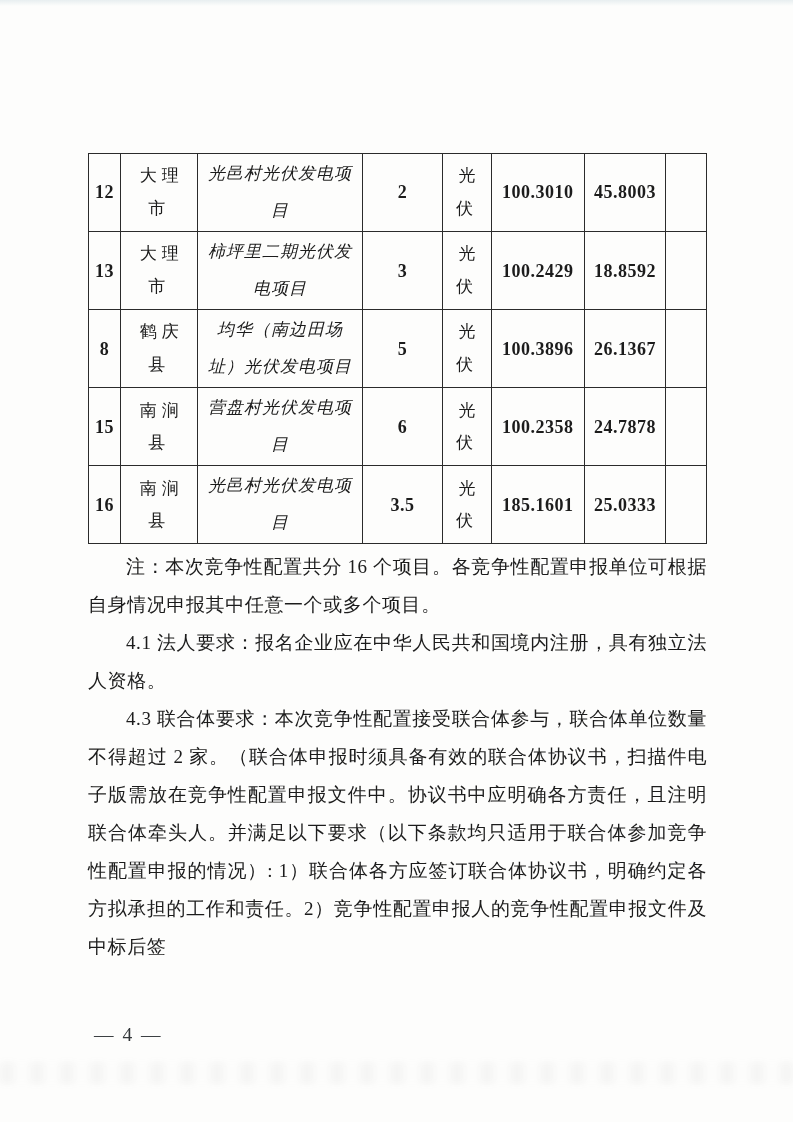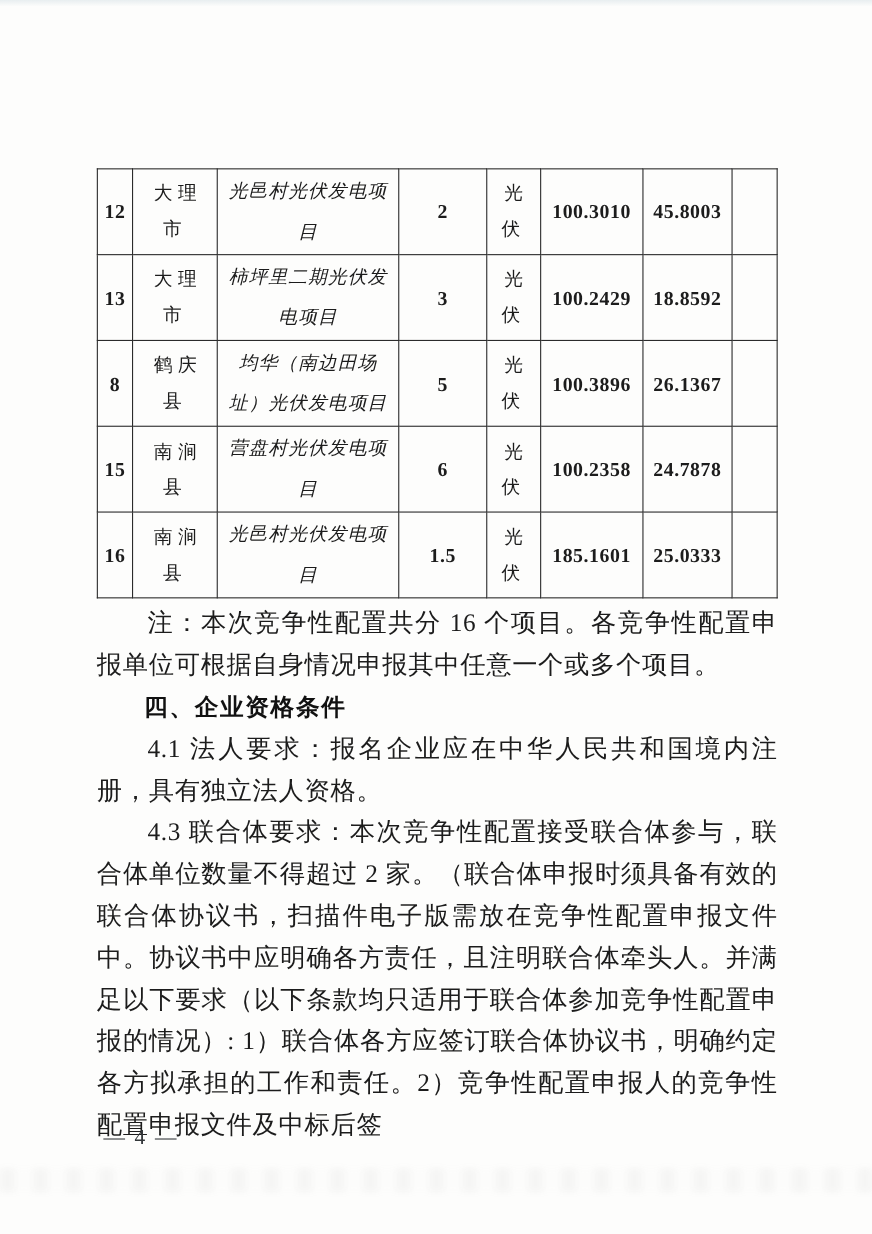--- a/index.html
+++ b/index.html
@@ -77,21 +77,21 @@
   tr.row-h44 { height: 44px; }
   tr.row-h72 { height: 72px; }
   tr.row-h78 { height: 78px; }
   tr.row-h40 { height: 40px; }
   
   .content {
     margin-top: 4px;
   }
   .para {
     margin: 0;
-    font-size: 23px;
+    font-size: 19px;
     line-height: 38px;
     letter-spacing: 0.6px;
     text-align: justify;
     text-indent: 2em;
   }
   .heading {
     margin: 0;
     font-family: "Liberation Sans", "DejaVu Sans", sans-serif;
     font-weight: 700;
     font-size: 21.5px;
@@ -163,32 +163,31 @@
         <td class="num-cell">6</td>
         <td class="type-cell">光伏</td>
         <td class="num-cell">100.2358</td>
         <td class="num-cell">24.7878</td>
         <td class="num-cell"></td>
       </tr>
       <tr class="row-h40">
         <td class="num-cell">16</td>
         <td class="county-cell">南涧县</td>
         <td class="project-cell">光邑村光伏发电项目</td>
-        <td class="num-cell">1.5</td>
+        <td class="num-cell">3.5</td>
         <td class="type-cell">光伏</td>
         <td class="num-cell">185.1601</td>
         <td class="num-cell">25.0333</td>
         <td class="num-cell"></td>
       </tr>
     </tbody>
   </table>
 
   <div class="content">
     <p class="para">注：本次竞争性配置共分 16 个项目。各竞争性配置申报单位可根据自身情况申报其中任意一个或多个项目。</p>
-    <h3 class="heading">四、企业资格条件</h3>
     <p class="para">4.1 法人要求：报名企业应在中华人民共和国境内注册，具有独立法人资格。</p>
     <p class="para">4.3 联合体要求：本次竞争性配置接受联合体参与，联合体单位数量不得超过 2 家。（联合体申报时须具备有效的联合体协议书，扫描件电子版需放在竞争性配置申报文件中。协议书中应明确各方责任，且注明联合体牵头人。并满足以下要求（以下条款均只适用于联合体参加竞争性配置申报的情况）: 1）联合体各方应签订联合体协议书，明确约定各方拟承担的工作和责任。2）竞争性配置申报人的竞争性配置申报文件及中标后签</p>
   </div>
 
   <div class="page-number">— 4 —</div>
 
 </div>
 
 <div class="scan-artifact-top"></div>
 <div class="scan-artifact-bottom"></div>

